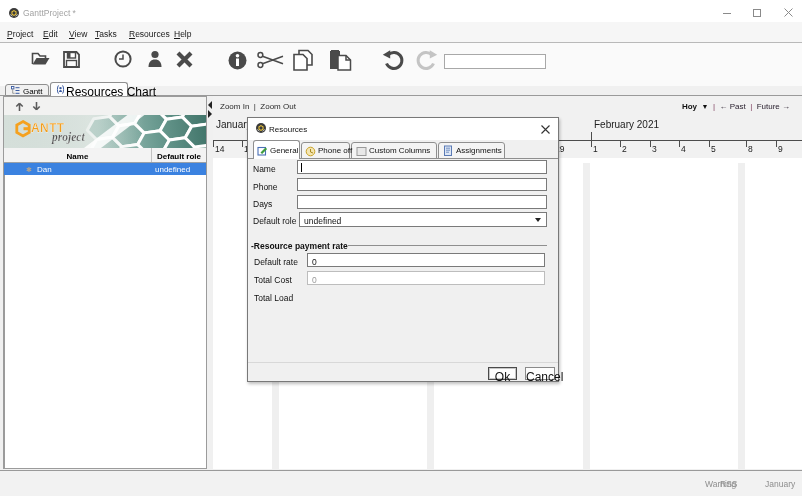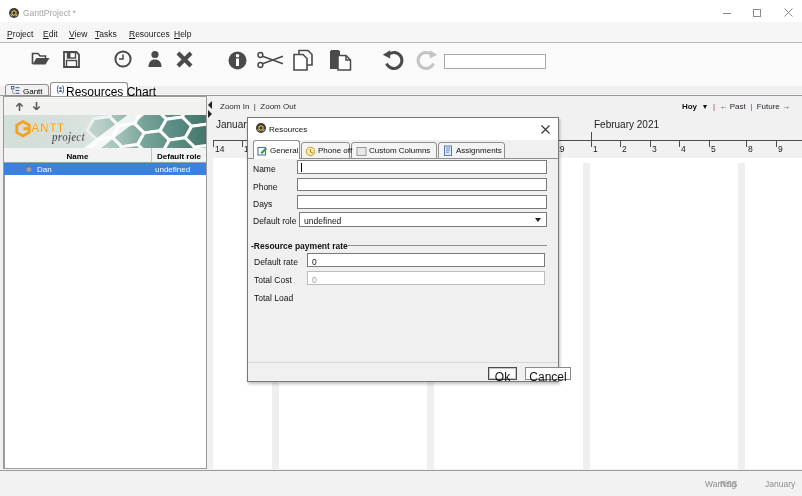--- a/index.html
+++ b/index.html
@@ -314,14 +314,14 @@
   </div>
   <div class="dlab" style="left:3px;top:123px;font-weight:bold">-Resource payment rate</div>
   <div style="position:absolute;left:100px;top:127px;width:199px;height:1px;background:#8f8f8f"></div>
   <div class="dlab" style="left:6px;top:139px">Default rate</div>
   <div class="dinput" style="left:59px;top:135px;width:238px;height:14px;padding:3px 0 0 4px">0</div>
   <div class="dlab" style="left:6px;top:157px">Total Cost</div>
   <div class="dinput dis" style="left:59px;top:153px;width:238px;height:14px;padding:3px 0 0 4px">0</div>
   <div class="dlab" style="left:6px;top:175px">Total Load</div>
   <div style="position:absolute;left:0px;top:244px;width:310px;height:1px;background:#d8d8d8"></div>
   <div id="dlg-ok" style="left:240px;top:249px;width:29px;height:13px;padding-top:2px;border:1px solid #4a4a4a;box-shadow:0 0 0 1px #c6c6c6 inset">Ok</div>
-  <div id="dlg-cancel" style="left:277px;top:249px;width:46px;height:13px;padding-top:2px">Cancel</div>
+  <div id="dlg-cancel" style="left:277px;top:249px;width:30px;height:13px;padding-top:2px">Cancel</div>
 </div>
 
 </body></html>

